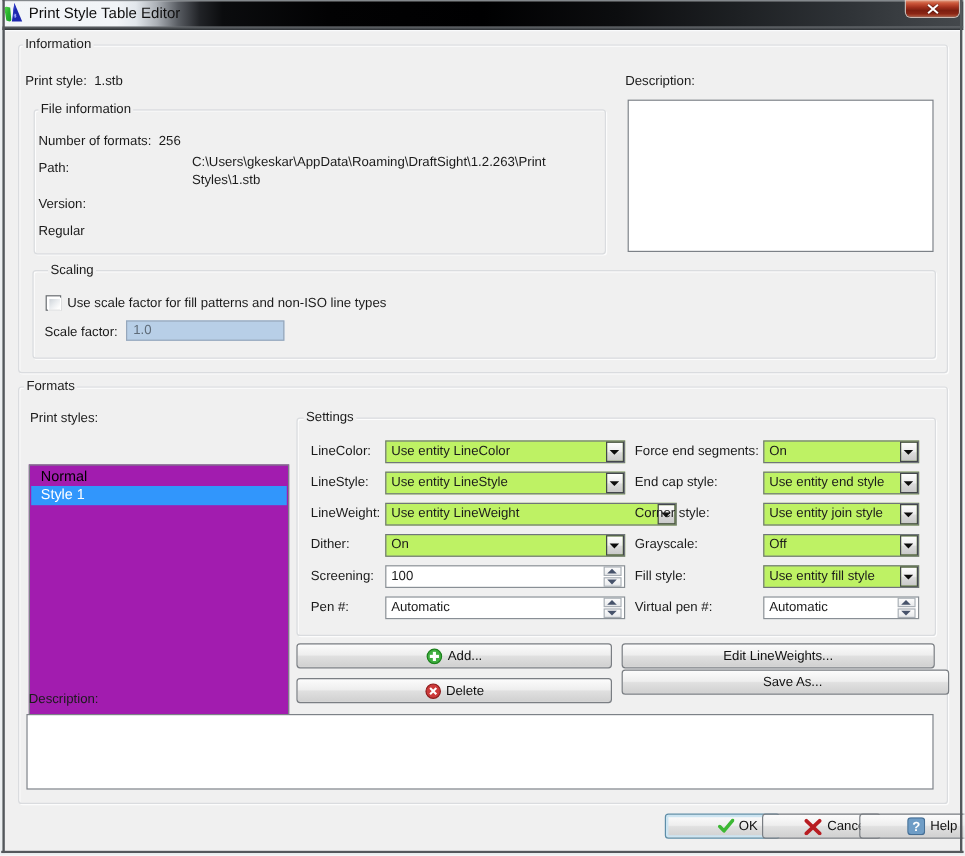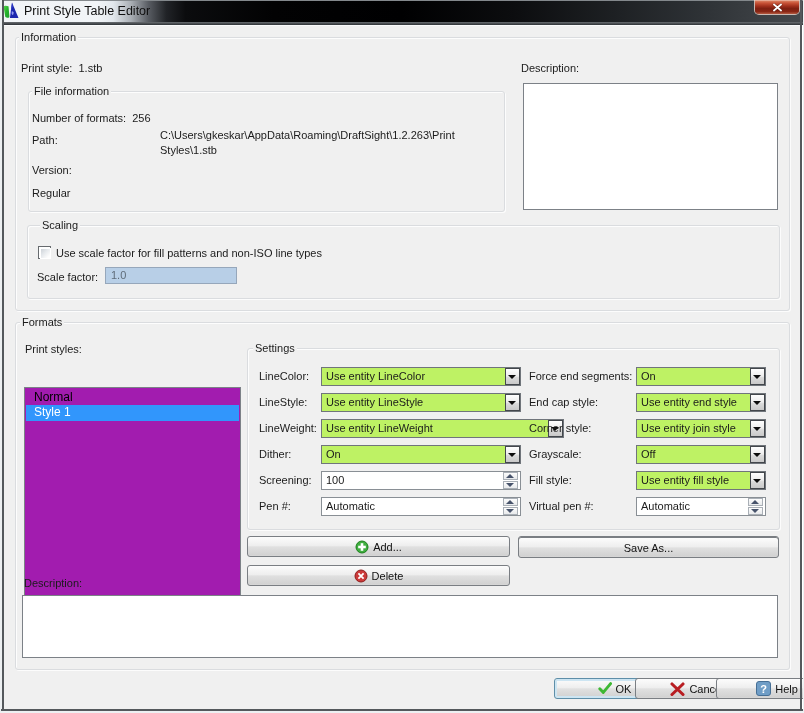--- a/index.html
+++ b/index.html
@@ -210,21 +210,21 @@
     <span>Add...</span>
     </div>
   <div class="pbtn" style="left:518px;top:536px;width:259px;height:19px;">Edit LineWeights...</div>
   <div class="pbtn" style="left:247px;top:565px;width:261px;height:19px;">
     <svg width="14" height="14" viewBox="0 0 14 14">
         <circle cx="7" cy="7" r="6" fill="#cc3a3a" stroke="#8e1d1d"></circle>
         <path d="M4.4 4.4 L9.6 9.6 M9.6 4.4 L4.4 9.6" stroke="#fff" stroke-width="1.8"></path>
       </svg>
     <span>Delete</span>
     </div>
-  <div class="pbtn" style="left:518px;top:537px;width:259px;height:19px;">Save As...</div>
+  <div class="pbtn" style="left:518px;top:558px;width:259px;height:19px;padding-left:12px;">Save As...</div>
 
   <div class="t" style="left:24px;top:577px;">Description:</div>
   <div class="field" style="left:22px;top:595px;width:754px;height:61px;"></div>
 
   <div class="pbtn bigbtn" id="okbtn" style="left:554px;top:678px;width:69px;height:19px;">
     <svg width="14" height="13" viewBox="0 0 14 13">
         <path d="M1.8 6.8 L5.3 10.4 L12.6 1.6" stroke="#3db834" stroke-width="2.9" fill="none" stroke-linecap="round" stroke-linejoin="round"></path>
       </svg>
     <span>OK</span>
     </div>

